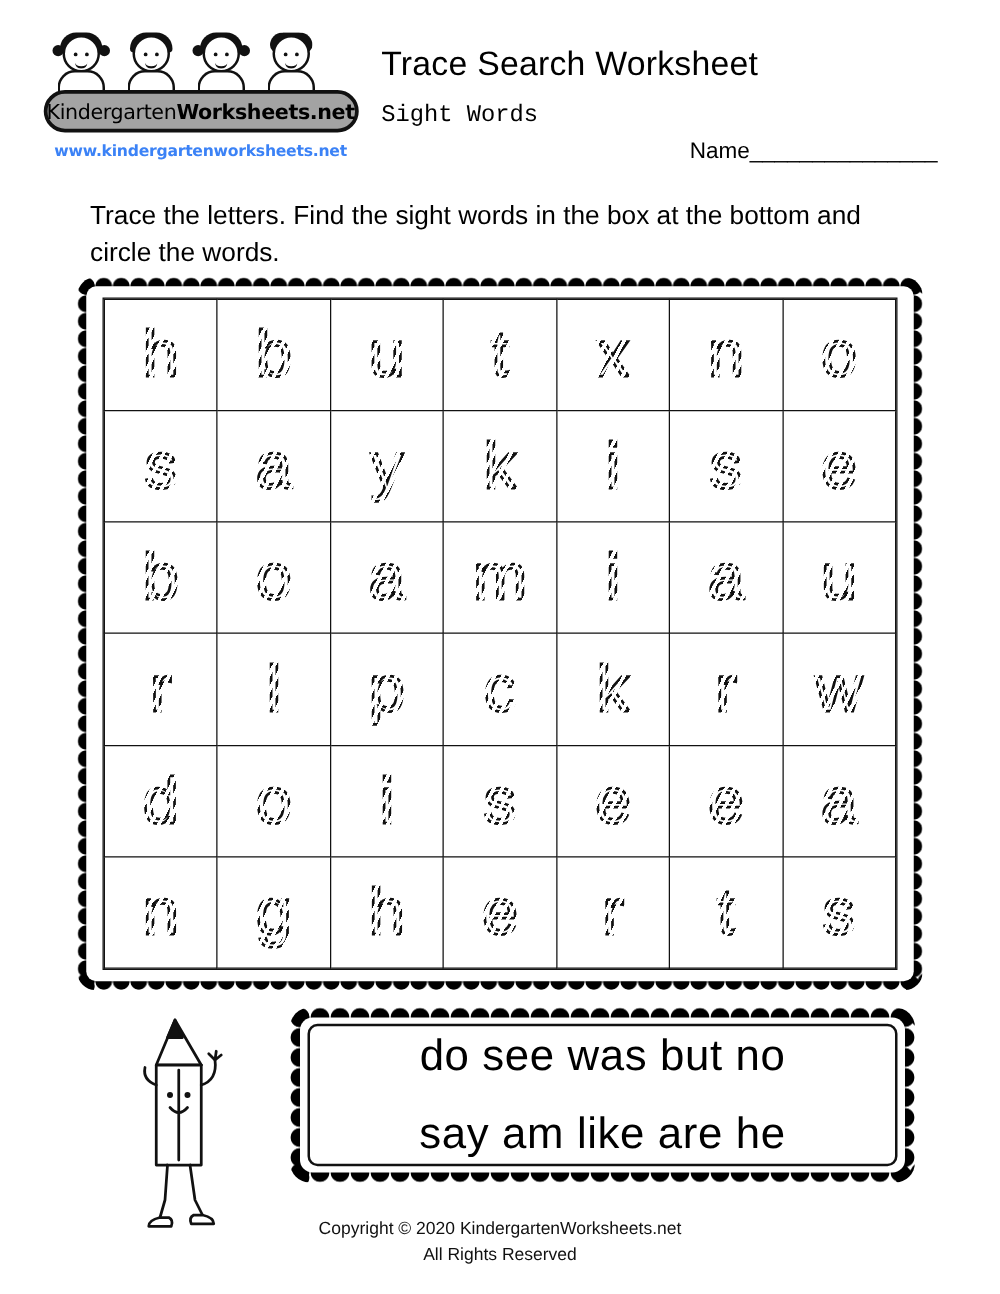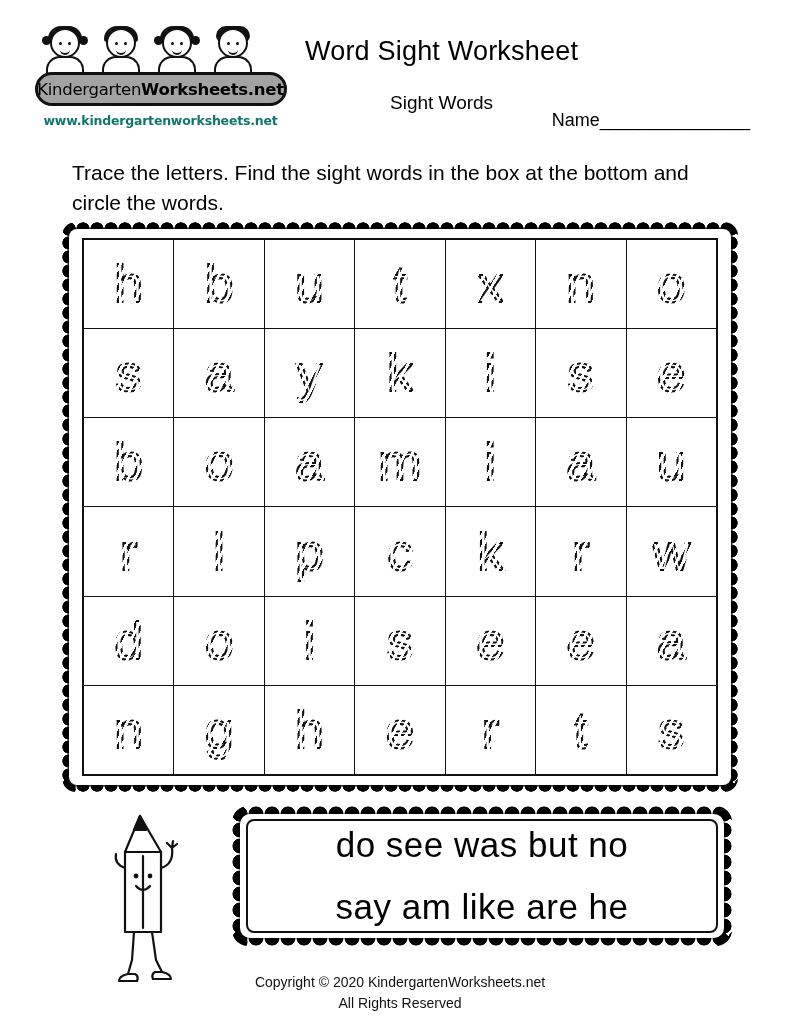--- a/index.html
+++ b/index.html
@@ -133,38 +133,37 @@
     letter-spacing: -0.3px;
     white-space: nowrap;
   }
   .logo-banner .txt .bold { font-weight: bold; }
   .logo-url {
     margin-top: 7px;
     font-family: "DejaVu Sans", sans-serif;
     font-size: 12.5px;
     font-weight: bold;
     letter-spacing: -0.2px;
-    color: #0f766e;
+    color: #3b82f6;
   }
 
   .title-block {
     position: absolute;
     left: 305px;
     top: 16px;
   }
   .wsheet-title {
     font-family: "Liberation Sans", sans-serif;
     font-size: 27px;
     letter-spacing: 0.2px;
   }
   .wsheet-sub {
-    font-family: Liberation Sans, sans-serif;
+    font-family: Liberation Mono, monospace;
     font-size: 19px;
-    margin-top: 25px;
-    text-align: center;
+    margin-top: 14px;
   }
 
   .name-line {
     position: absolute;
     right: 50px;
     top: 110px;
     font-family: "Liberation Sans", sans-serif;
     font-size: 18px;
     white-space: nowrap;
   }
@@ -370,21 +369,21 @@
     <div class="logo-banner">
       <div class="txt">
         <span>Kindergarten</span><span class="bold">Worksheets</span><span class="bold">.net</span>
       </div>
     </div>
 
     <div class="logo-url">www.kindergartenworksheets.net</div>
   </div>
 
   <div class="title-block">
-    <div class="wsheet-title">Word Sight Worksheet</div>
+    <div class="wsheet-title">Trace Search Worksheet</div>
     <div class="wsheet-sub">Sight Words</div>
   </div>
 </div>
 
 <div class="name-line">Name_______________</div>
 
 <div class="instructions">Trace the letters. Find the sight words in the box at the bottom and circle the words.</div>
 
 <div class="grid-frame">
   <div class="scallop"></div>

